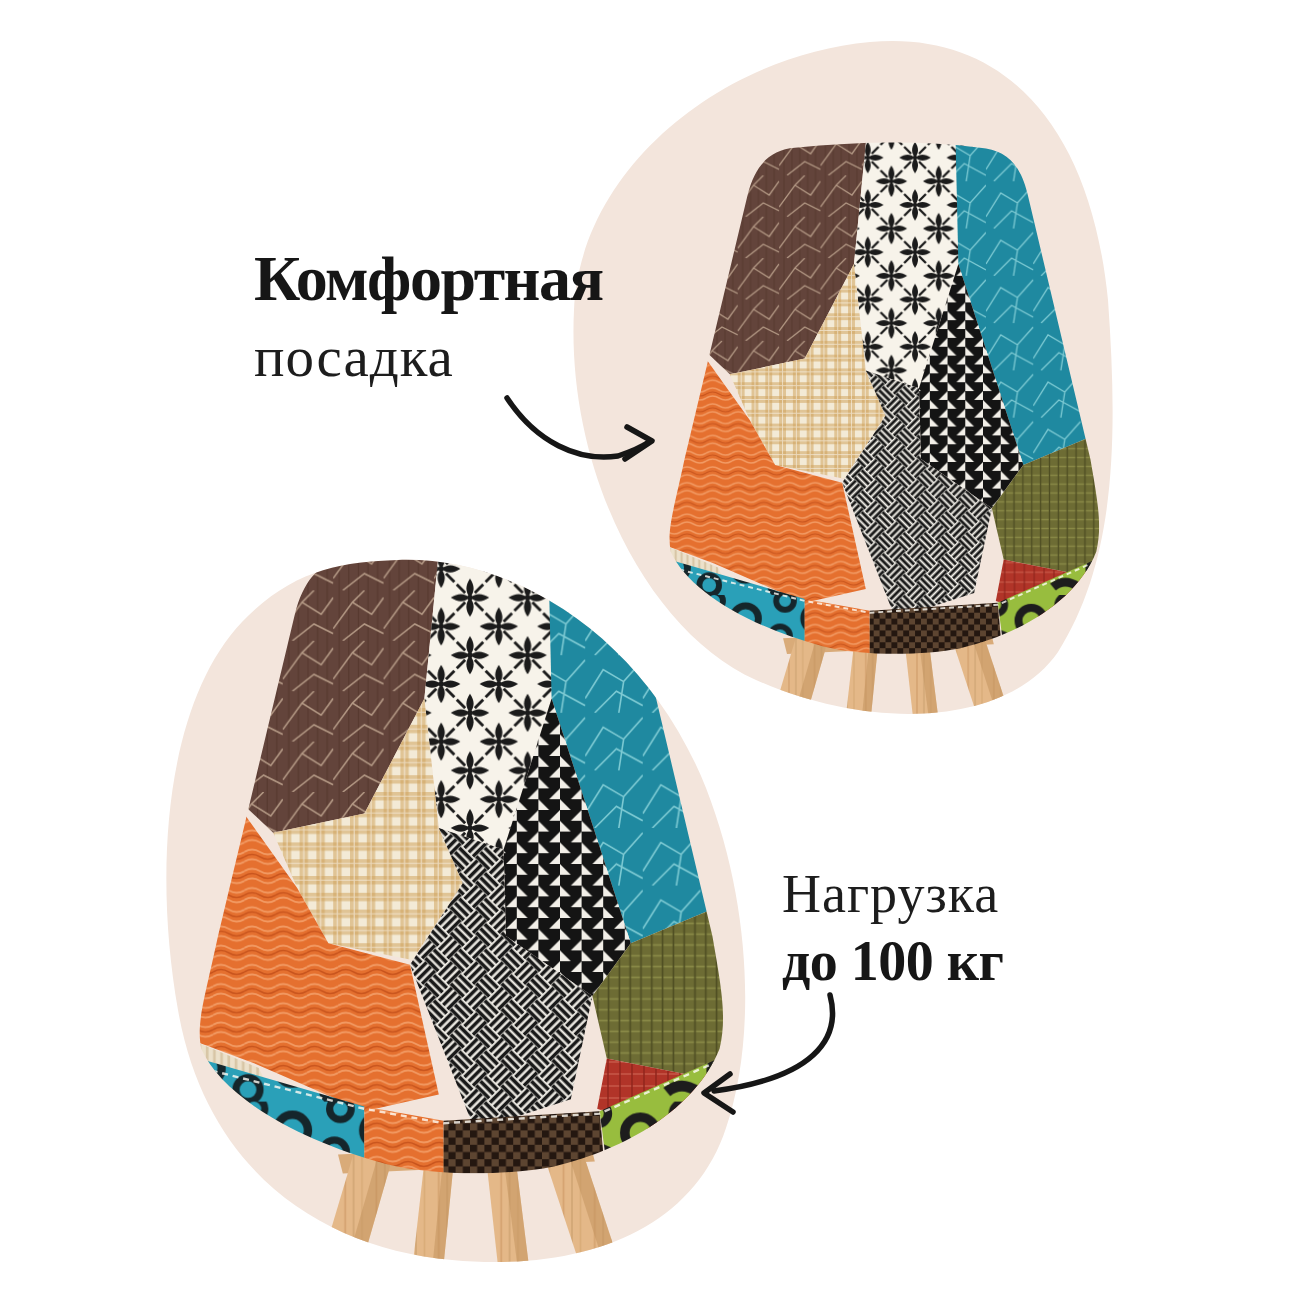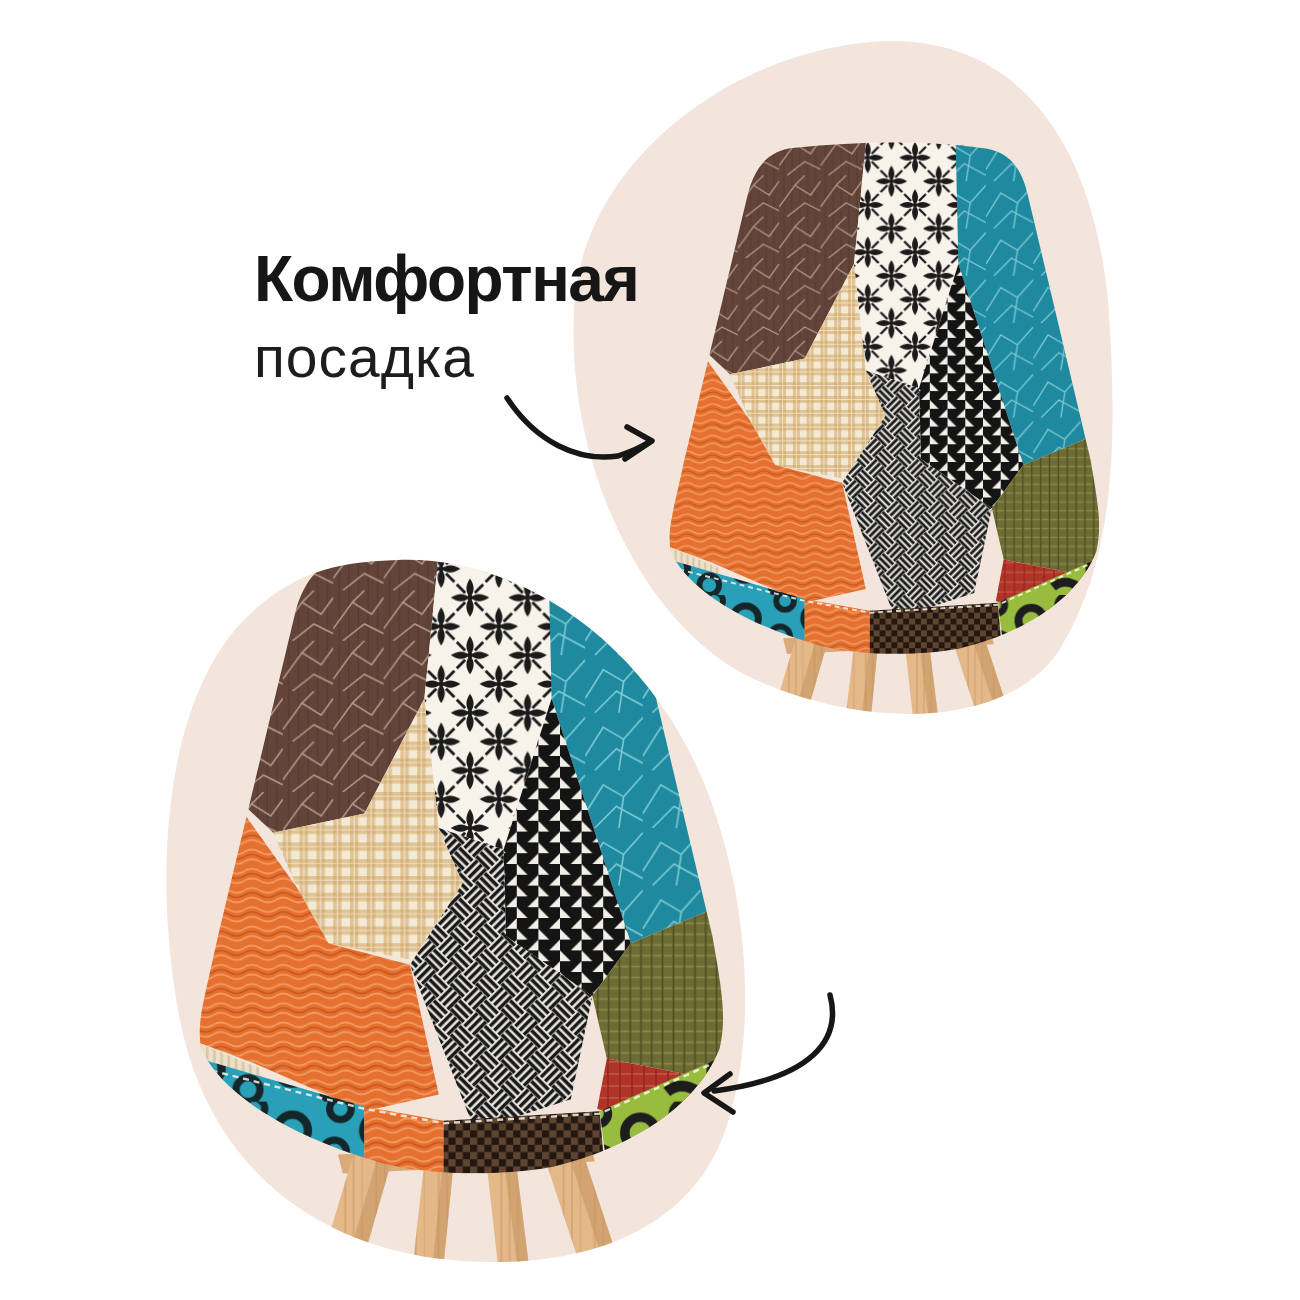--- a/index.html
+++ b/index.html
@@ -1,18 +1,18 @@
 <!DOCTYPE html>
 <html style="--blob: #f3e5dc; --ink: #161616;"><head>
 <meta charset="utf-8">
 <style>
   html,body{margin:0;padding:0;background:#ffffff;}
   .canvas{
     position:relative;width:1165px;height:1300px;overflow:hidden;
-    background:#ffffff;font-family:Liberation Sans, sans-serif;
+    background:#ffffff;font-family:Liberation Serif, serif;
   }
   .scene{position:absolute;left:0;top:0;width:1300px;height:1300px;}
   .caption{position:absolute;color:var(--ink,#161616);}
   .caption-comfort{left:254px;top:244px;}
   .caption-comfort .cap-bold{font-size:64px;font-weight:700;letter-spacing:-1.5px;line-height:70px;}
   .caption-comfort .cap-light{font-size:57px;font-weight:400;letter-spacing:1px;line-height:62px;margin-top:12px;color:#1d1d1d;}
   .caption-load{left:782px;top:864px;}
   .caption-load .cap-light{font-size:54px;font-weight:400;letter-spacing:1px;line-height:60px;color:#1d1d1d;}
   .caption-load .cap-bold{font-size:56px;font-weight:700;letter-spacing:-0.5px;line-height:62px;margin-top:6px;}
   .blob-fill{fill:var(--blob,#f3e5dc);}
@@ -200,14 +200,18 @@
       <path d="M830,995 C842,1040 812,1078 714,1091"></path>
       <path d="M730,1074 L704,1093 L733,1112"></path>
     </g>
   </svg>
 
   <div class="caption caption-comfort">
     <div class="cap-bold">Комфортная</div>
     <div class="cap-light">посадка</div>
   </div>
 
+  <div class="caption caption-load">
+    <div class="cap-light">Нагрузка</div>
+    <div class="cap-bold">до 100 кг</div>
+  </div>
 
 </div>
 
 </body></html>

